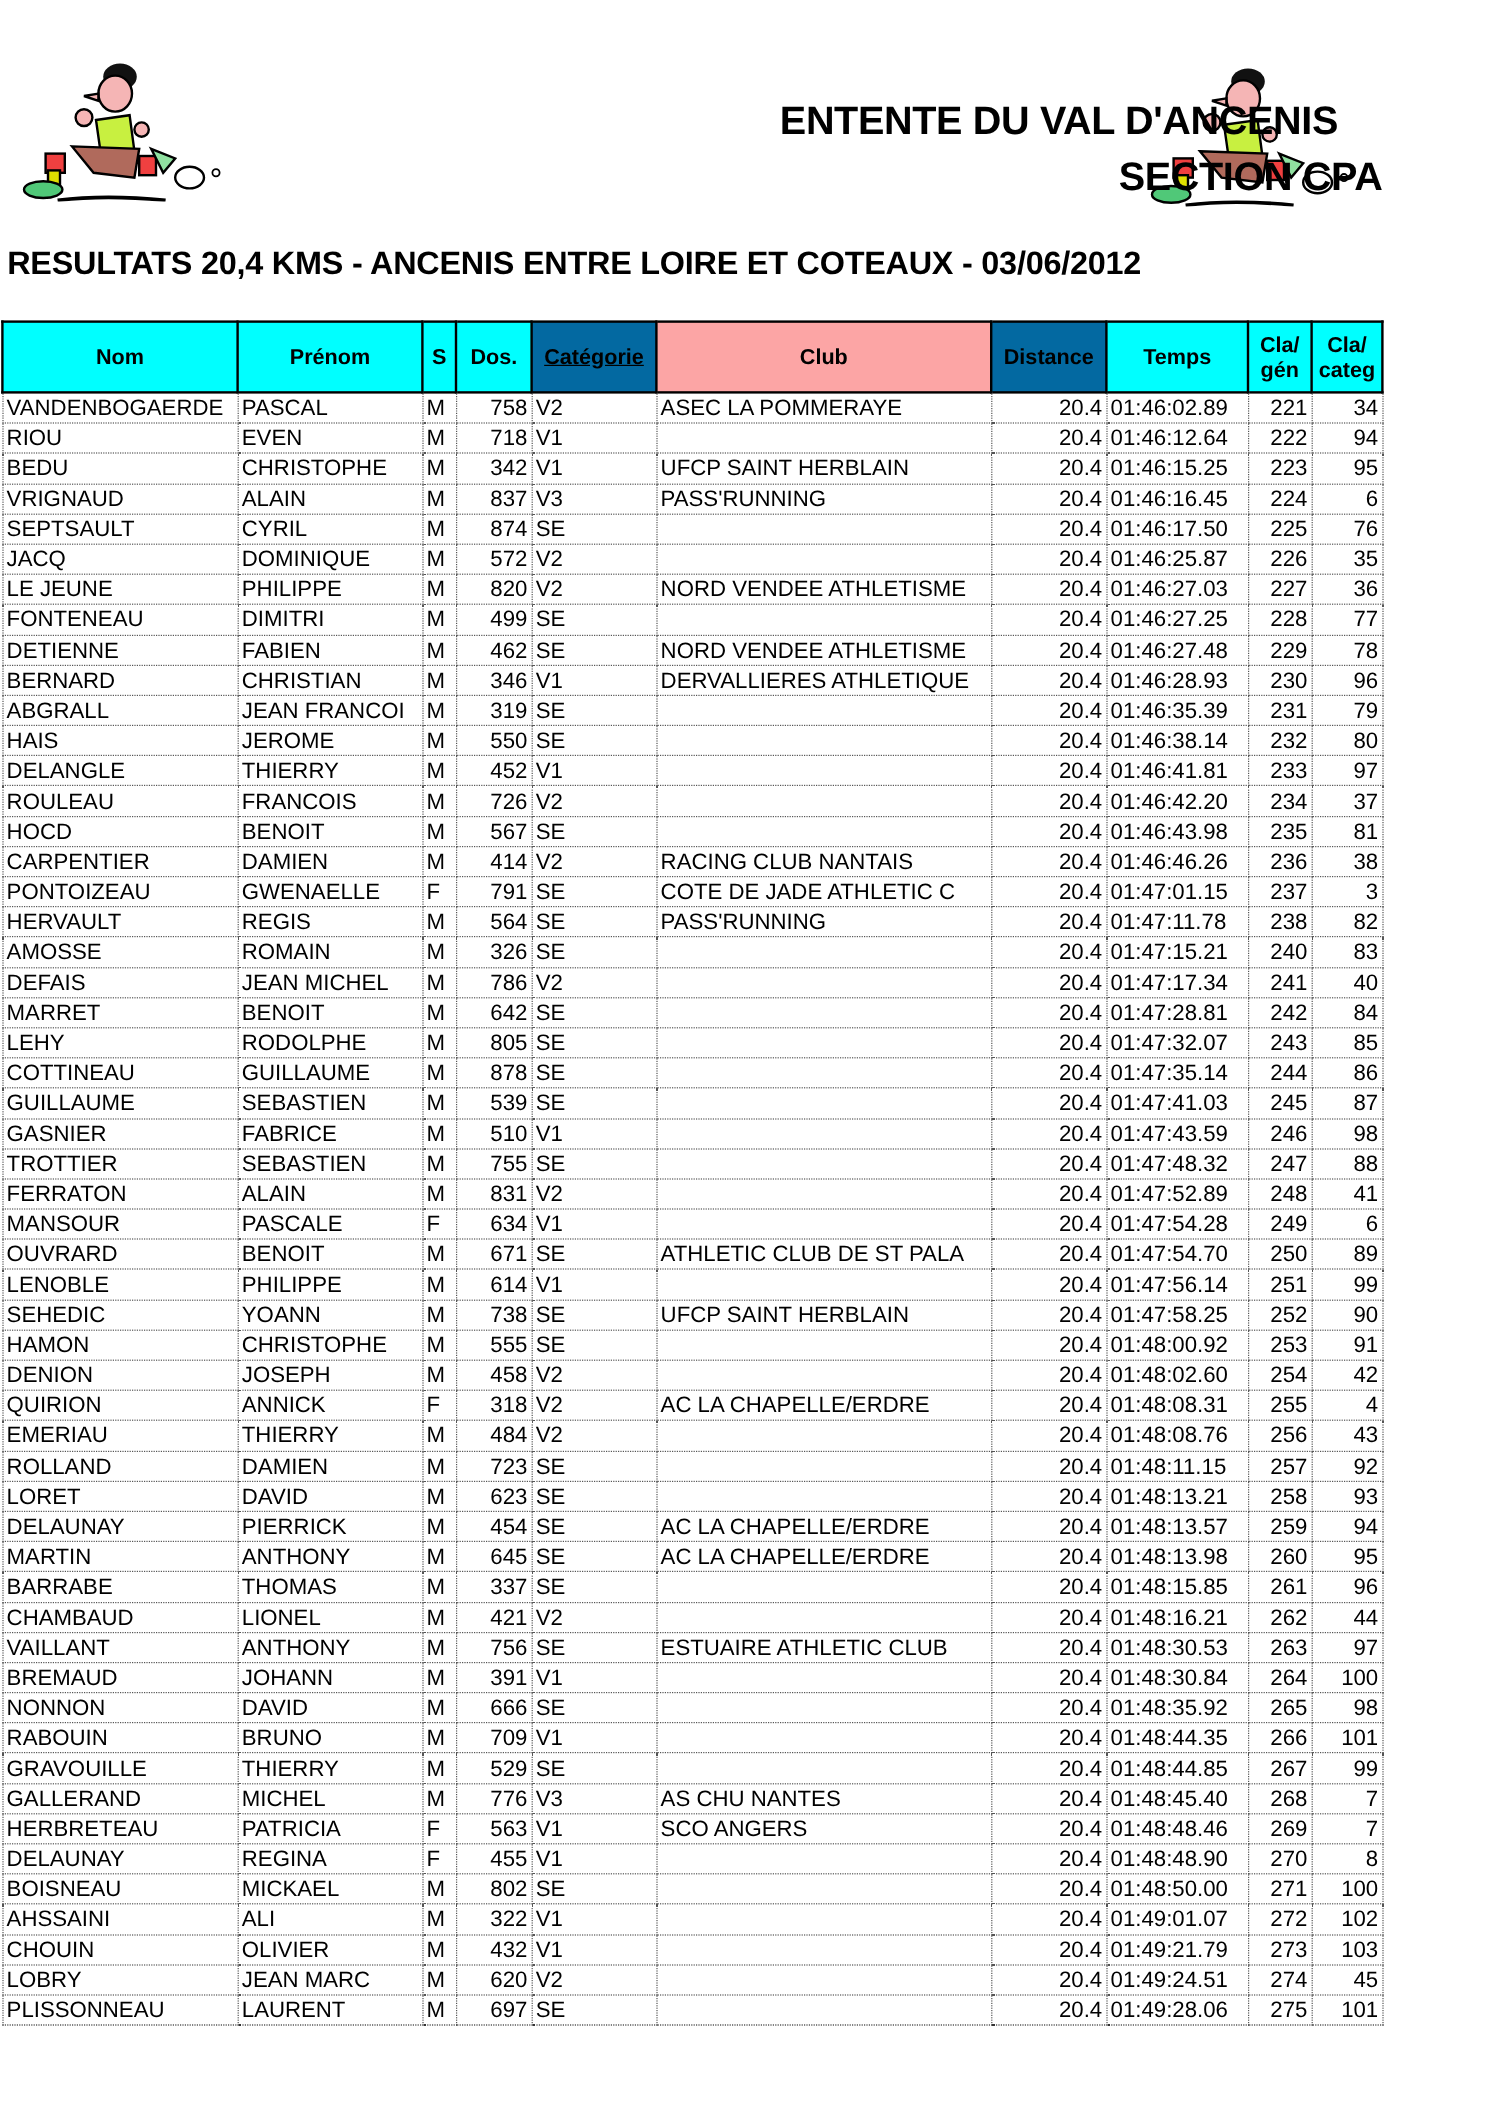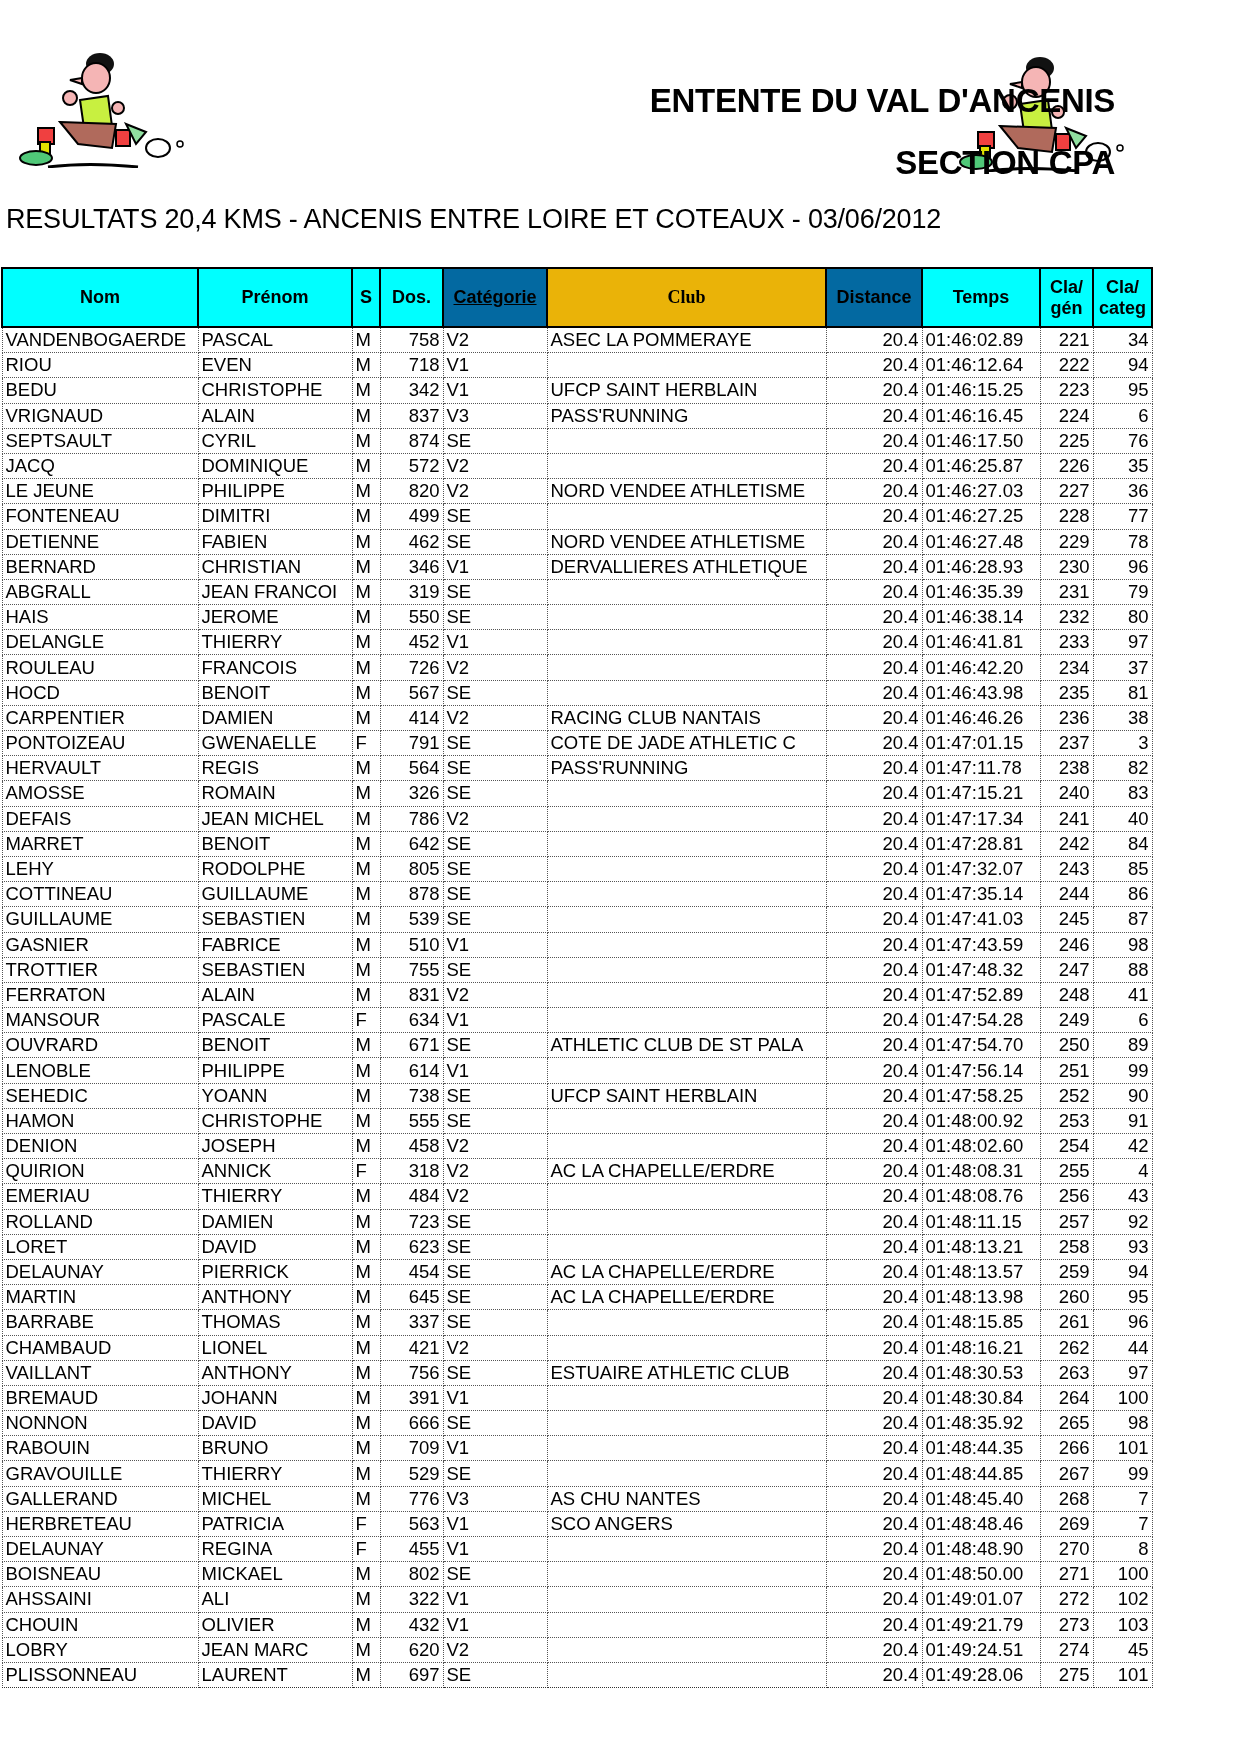--- a/index.html
+++ b/index.html
@@ -2,22 +2,22 @@
 <html><head>
 <meta charset="utf-8">
 <style>
   html, body { margin:0; padding:0; background:#ffffff; }
   body { width:1241px; height:1754px; position:relative; overflow:hidden; font-family:"Liberation Sans", sans-serif; color:#000; }
   .logo { position:absolute; width:180px; height:120px; }
   .logo-left { left:8px; top:48px; }
   .logo-right { left:948px; top:52px; }
   .org-title { position:absolute; left:0; width:1115px; text-align:right; font-weight:bold; font-size:33px; letter-spacing:-0.3px; }
   .org-title.l1 { top:82px; }
-  .org-title.l2 { top:144px; }
-  .results-title { position:absolute; left:6px; top:204px; font-weight:normal; font-size:27px; letter-spacing:-0.2px; }
+  .org-title.l2 { top:128px;padding-left:37px; }
+  .results-title { position:absolute; left:6px; top:204px; font-weight:bold; font-size:27px; letter-spacing:-0.2px; }
   table.results { position:absolute; left:1px; top:267px; border-collapse:collapse; table-layout:fixed; }
   table.results th { background:#00ffff; font-weight:bold; font-size:18px; border:2px solid #000; height:57px; padding:0 2px; text-align:center; line-height:21px; }
   table.results td { font-size:18.5px; height:24.2px; line-height:24px; padding:0 3px; white-space:nowrap; overflow:hidden; border:1px dotted #555; }
   table.results tr.last td { border-bottom:1.5px dotted #333;margin-top:24px; }
   td.num { text-align:right; }
   td.left { text-align:left; }
 </style>
 </head>
 <body>
 
@@ -78,21 +78,21 @@
     <col style="width:53px">
       <col style="width:59px">
   </colgroup>
   <thead>
     <tr>
       <th style="background: rgb(0, 255, 255);">Nom</th>
       <th style="background: rgb(0, 255, 255);">Prénom</th>
       <th style="background: rgb(0, 255, 255);">S</th>
       <th style="background: rgb(0, 255, 255);">Dos.</th>
       <th style="background: #0369a1; text-decoration: underline;">Catégorie</th>
-      <th style="background: #eab308; font-family: Liberation Serif, serif;">Club</th>
+      <th style="background: #fca5a5;">Club</th>
       <th style="background: #0369a1; text-align: center;">Distance</th>
       <th style="background: rgb(0, 255, 255); margin-top: 44px;">Temps</th>
       <th style="background: rgb(0, 255, 255);"><span>Cla/</span><br><span>gén</span></th>
       <th style="background: rgb(0, 255, 255);"><span>Cla/</span><br><span>categ</span></th>
     </tr>
   </thead>
   <tbody id="results-body">
       <tr>
         <td class="left">VANDENBOGAERDE</td>
         <td class="left">PASCAL</td>

